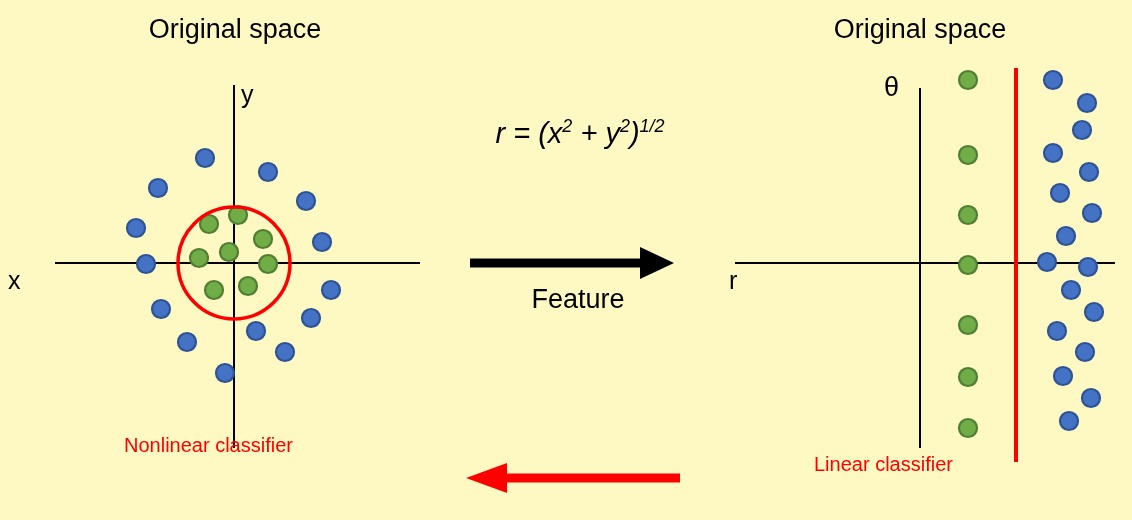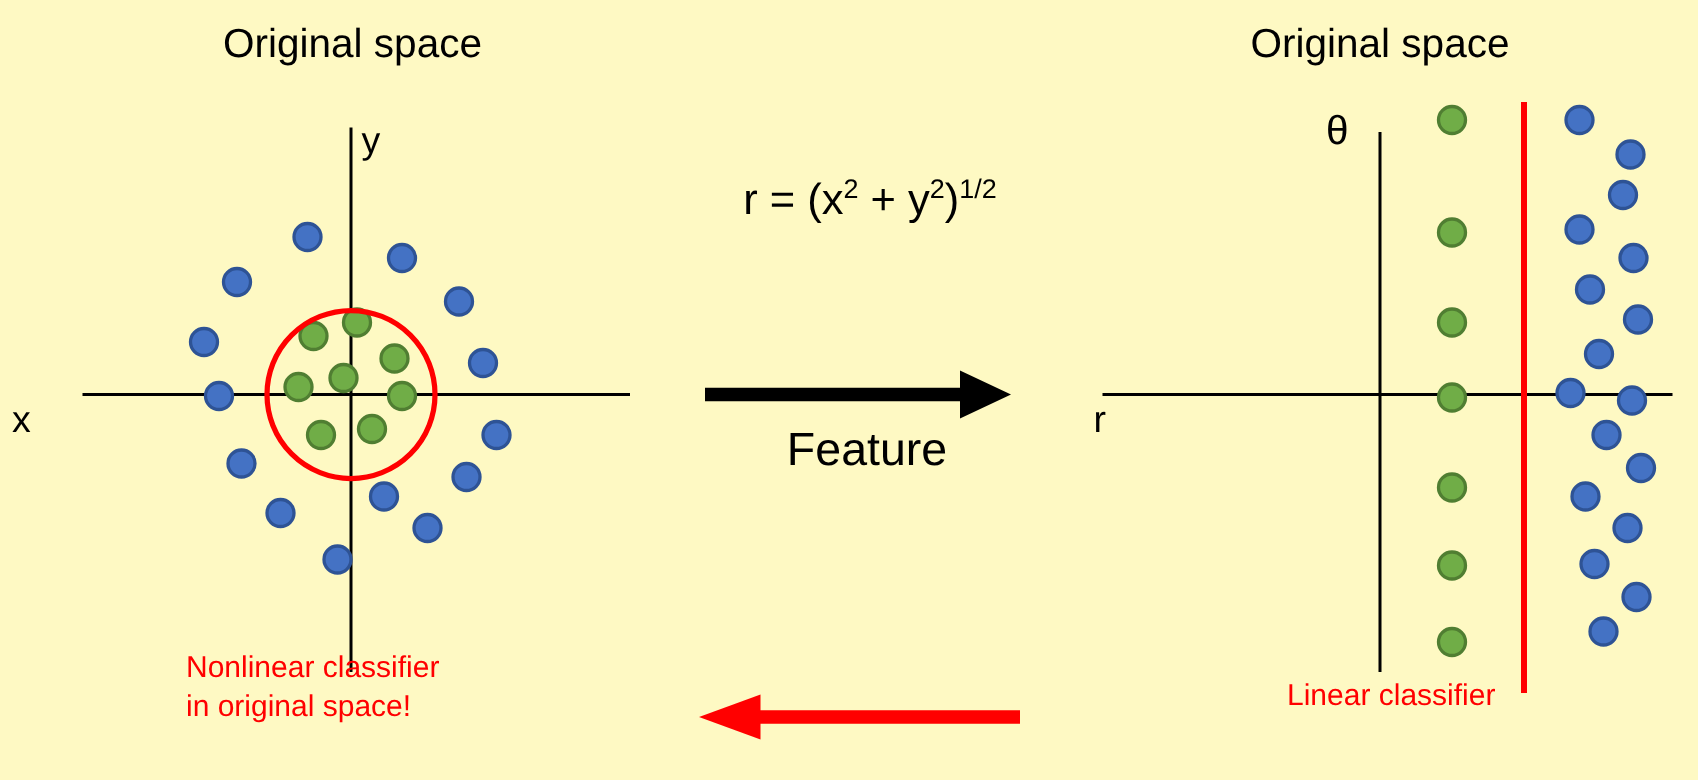--- a/index.html
+++ b/index.html
@@ -7,21 +7,21 @@
   .canvas {
     position:relative; width:1132px; height:520px; background:#fef9c3;
     font-family:"Liberation Sans", sans-serif; color:#000; overflow:hidden;
   }
   .abs { position:absolute; }
   svg.layer { position:absolute; left:0; top:0; }
   .panel-title { font-size:27px; text-align:center; white-space:nowrap; }
   .axis-label { font-size:25px; }
   .formulas { font-size:29px; text-align:center; line-height:44px; white-space:nowrap; }
   .formulas sup { font-size:0.62em; vertical-align:super; }
-  .transform-label { font-size:31px; text-align:center; line-height:33px; }
+  .transform-label { font-size:27px; text-align:center; line-height:33px; }
   .caption { color:#FF0000; font-size:20px; line-height:26px; white-space:nowrap; }
 </style>
 </head>
 <body>
 
 <div class="canvas">
 
   <svg class="layer" width="1132" height="520" viewBox="0 0 1132 520">
 
     <line x1="234" y1="85" x2="234" y2="448" stroke="#000" stroke-width="2"></line>
@@ -103,29 +103,28 @@
   </svg>
 
   <div class="abs panel-title" style="left:100px; top:14px; width:270px;">Original space</div>
   <div class="abs panel-title" style="left:785px; top:14px; width:270px;">Original space</div>
 
   <div class="abs axis-label" style="left:241px; top:80px;">y</div>
   <div class="abs axis-label" style="left:8px; top:266px;">x</div>
   <div class="abs axis-label" style="left:884px; top:72px; font-size:27px;">θ</div>
   <div class="abs axis-label" style="left:729px; top:266px;">r</div>
 
-  <div class="abs formulas" style="left:435px; top:104px; width:290px;">
+  <div class="abs formulas" style="left:435px; top:104px; width:290px;font-style:italic;">
     <div><span>r = (x</span><sup>2</sup><span> + y</span><sup>2</sup><span>)</span><sup>1/2</sup></div>
   </div>
 
   <div class="abs transform-label" style="left:475px; top:283px; width:206px;">
     <div>Feature</div>
   </div>
 
   <div class="abs caption" style="left:124px; top:432px;">
     <div>Nonlinear classifier</div>
-    <div>in original space!</div>
   </div>
-  <div class="abs caption" style="left:814px; top:451px;margin-left:44px;">
+  <div class="abs caption" style="left:814px; top:451px;">
     <div>Linear classifier</div>
   </div>
 
 </div>
 
 </body></html>

